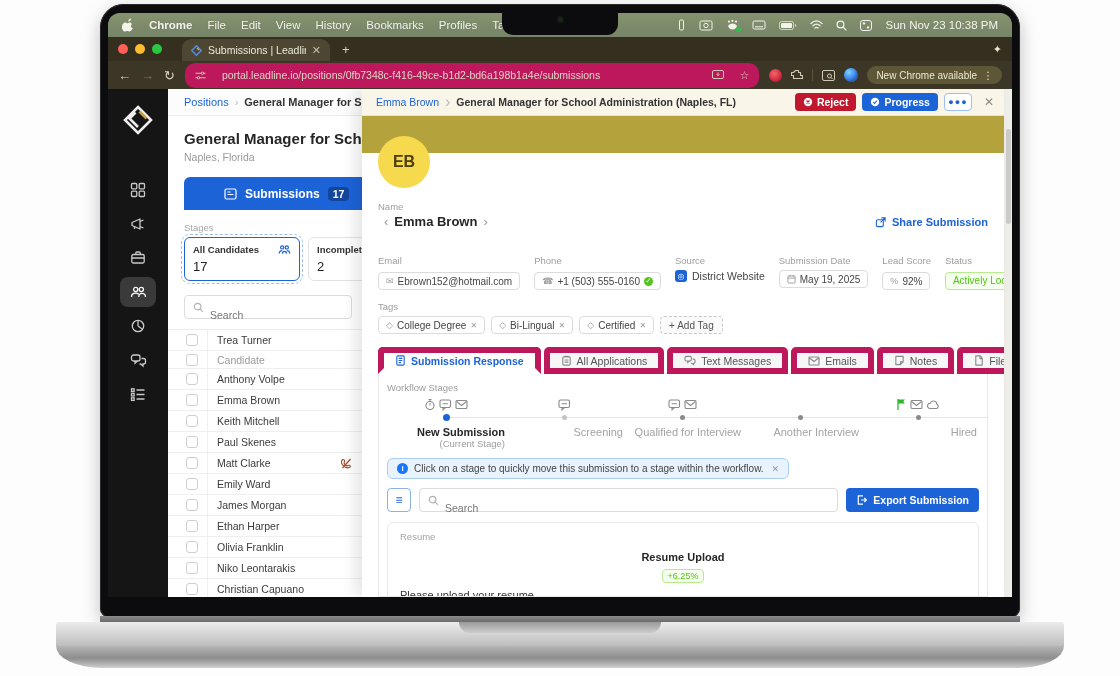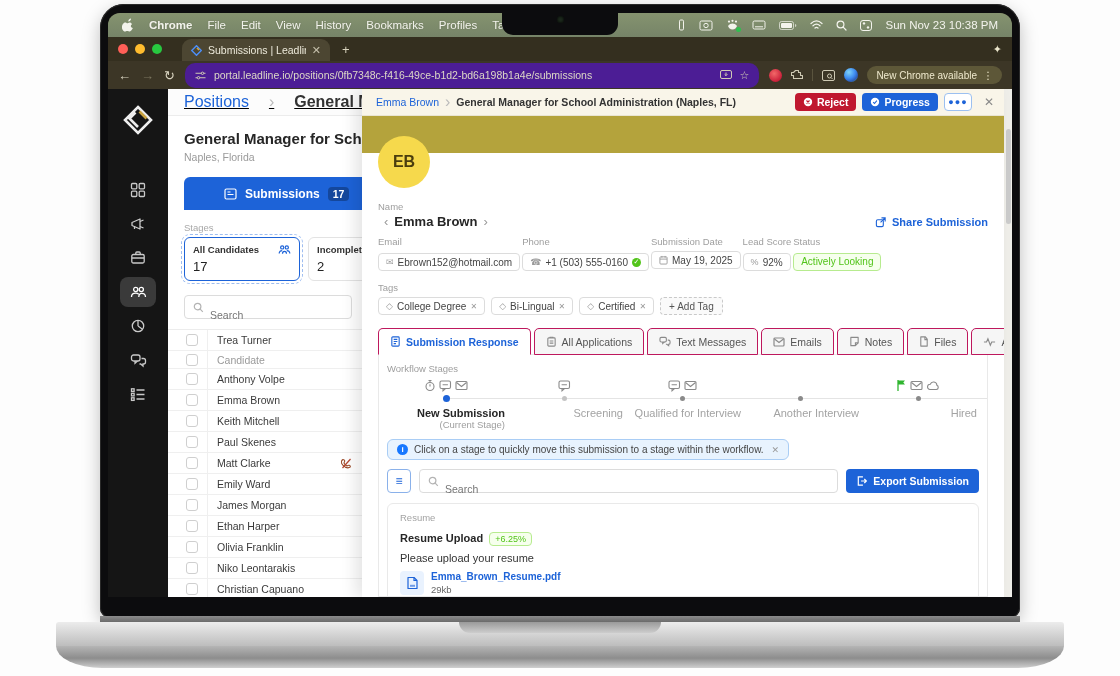--- a/index.html
+++ b/index.html
@@ -32,38 +32,38 @@
   .l-r{background:#ff5f57}.l-y{background:#febc2e}.l-g{background:#28c840}
   .btab { height:22px; margin-top:2px; width:148px; background:#4c4632; border-radius:9px 9px 0 0; display:flex; align-items:center; gap:6px; padding:0 9px; color:#ece9da; font-size:10.5px; }
   .btab .t { flex:1; white-space:nowrap; overflow:hidden; }
   .btab .x { color:#c6c1ac; font-size:11px; }
   .newtab { color:#d8d3bd; font-size:13px; margin-left:12px; }
   .sparkle { margin-left:auto; color:#ece7cd; font-size:11px; }
 
   .urlbar { height:28px; background:#3c3626; display:flex; align-items:center; padding:0 10px; gap:10px; color:#d9d4c0; }
   .nav-ic { font-size:13px; }
   .nav-fwd { color:#7b755e; }
-  .omnibox { flex:1; height:25px; background:#4c1d95; border-radius:10px; display:flex; align-items:center; padding:0 10px; gap:8px; }
+  .omnibox { flex:1; height:25px; background:#be185d; border-radius:10px; display:flex; align-items:center; padding:0 10px; gap:16px; }
   .url { flex:1; font-size:10.5px; color:#ddd8c6; white-space:nowrap; overflow:hidden; }
   .omni-ic { color:#cfcab4; font-size:11px; }
   .ext-group { display:flex; align-items:center; gap:9px; }
   .divider-v { width:1px; height:12px; background:#5a543e; }
   .avatar-orb { width:14px; height:14px; border-radius:50%; background:radial-gradient(circle at 35% 30%, #7fd3f7, #3f8df0 45%, #2c5bb7 70%, #6dc06d); }
   .update-pill { height:18px; background:#5d5738; border-radius:10px; display:flex; align-items:center; gap:6px; padding:0 9px; color:#efe9cd; font-size:10px; white-space:nowrap; }
 
   
   .app { flex:1; display:flex; background:#fff; overflow:hidden; }
 
   .sidenav { width:60px; background:#151515; display:flex; flex-direction:column; align-items:center; padding-top:14px; flex-shrink:0; }
   .logo { margin-bottom:38px; }
   .snav-item { width:36px; height:30px; display:flex; align-items:center; justify-content:center; margin-bottom:4px; border-radius:8px; color:#c9c9c9; }
   .snav-item.active { background:#3a3a3a; color:#fff; }
 
   .listpanel { width:194px; flex-shrink:0; background:#fff; overflow:hidden; position:relative; }
-  .crumbbar { height:27px; border-bottom:1px solid #ececec; display:flex; align-items:center; padding-left:16px; gap:20px; font-size:16px; white-space:nowrap; overflow:hidden; background:#fcfcfc;text-decoration:underline; }
+  .crumbbar { height:27px; border-bottom:1px solid #ececec; display:flex; align-items:center; padding-left:16px; gap:6px; font-size:11px; white-space:nowrap; overflow:hidden; background:#fcfcfc; }
   .crumb-link { color:#1d63d8; flex-shrink:0; }
   .crumb-sep { color:#bbb; flex-shrink:0; }
   .crumb-cur { color:#333; font-weight:700; }
   .lp-title { padding:14px 0 0 16px; font-size:15px; font-weight:700; color:#262626; white-space:nowrap; }
   .lp-loc { padding:4px 0 0 16px; font-size:10.5px; color:#9a9a9a; }
   .subsbar { margin:14px 0 0 16px; width:240px; height:33px; background:#1d63d8; border-radius:6px 6px 0 0; display:flex; align-items:center; gap:8px; padding-left:40px; color:#fff; }
   .subsbar .lbl { font-size:12px; font-weight:700; }
   .subsbar .cnt { background:rgba(0,0,0,.28); border-radius:4px; padding:1px 5px; font-size:10.5px; font-weight:700; }
   .stages-lbl { margin:12px 0 0 16px; font-size:9.5px; color:#a8a8a8; }
   .cards { margin:4px 0 0 16px; display:flex; gap:8px; }
@@ -90,34 +90,34 @@
   .btn-more { background:#fff; border:1px solid #9cc0f0; color:#1d63d8; width:28px; justify-content:center; letter-spacing:1px; font-size:9px; padding:0; }
   .dt-close { color:#8a8a8a; font-size:12px; margin-left:6px; }
   .banner { height:37px; background:#b4a33c; flex-shrink:0; }
   .avatar { position:absolute; left:16px; top:47px; width:52px; height:52px; border-radius:50%; background:#f6d94c; display:flex; align-items:center; justify-content:center; font-size:16px; font-weight:800; color:#4a3d0e; z-index:6; }
   .dt-body { flex:1; padding:0 16px; overflow:hidden; display:flex; flex-direction:column; }
   .name-lbl { margin-top:48px; font-size:9.5px; color:#9e9e9e; }
   .name-row { display:flex; align-items:center; margin-top:2px; }
   .name-ar { color:#9a9a9a; font-size:13px; padding:0 6px; }
   .name-val { font-size:13px; font-weight:700; color:#262626; }
   .share { margin-left:auto; color:#1d63d8; font-size:11px; font-weight:600; display:flex; align-items:center; gap:5px; }
-  .fields { display:flex; gap:2px; margin-top:7px; }
+  .fields { display:flex; gap:14px; margin-top:26px; }
   .field .flbl { font-size:9.5px; color:#9e9e9e; margin-bottom:4px; white-space:nowrap; }
   .pill { height:18px; border:1px solid #dcdcdc; border-radius:4px; display:inline-flex; align-items:center; gap:4px; padding:0 7px; font-size:10px; color:#444; white-space:nowrap; }
   .pico { color:#9a9a9a; font-size:9px; }
   .okdot { width:9px; height:9px; border-radius:50%; background:#52c41a; color:#fff; font-size:7px; display:inline-flex; align-items:center; justify-content:center; }
   .srcrow { display:flex; align-items:center; gap:5px; font-size:10.5px; color:#444; margin-top:2px; white-space:nowrap; }
   .src-ic { width:12px; height:12px; border-radius:3px; background:#1d63d8; color:#fff; font-size:8px; display:flex; align-items:center; justify-content:center; }
   .badge-green { height:18px; border:1px solid #b7eb8f; background:#f6ffed; color:#52c41a; border-radius:4px; display:inline-flex; align-items:center; padding:0 7px; font-size:10px; white-space:nowrap; }
   .tags-lbl { margin-top:11px; font-size:9.5px; color:#9e9e9e; }
   .tags-row { display:flex; gap:6px; margin-top:4px; }
   .tagx { color:#9a9a9a; font-size:8px; }
   .add-tag { height:18px; border:1px dashed #c9c9c9; background:#fafafa; color:#555; border-radius:4px; display:inline-flex; align-items:center; padding:0 8px; font-size:10px; }
   .tabs { display:flex; gap:3px; margin-top:13px; position:relative; z-index:2; }
-  .tab-item { height:27px; padding:0 11px; background:#f6f6f6; border:1px solid #be185d; border-radius:5px 5px 0 0; font-size:10.5px; color:#555; display:flex; align-items:center; gap:5px; white-space:nowrap; }
+  .tab-item { height:27px; padding:0 11px; background:#f6f6f6; border:6px solid #be185d; border-radius:5px 5px 0 0; font-size:10.5px; color:#555; display:flex; align-items:center; gap:5px; white-space:nowrap; }
   .tab-item svg { stroke:#8a8a8a; }
   .tab-item.active { background:#fff; color:#1d63d8; font-weight:700; border-bottom-color:#fff; }
   .tab-item.active svg { stroke:#1d63d8; }
   .tab-body { flex:1; border:1px solid #e9e9e9; margin-top:-1px; padding:8px 8px 0 8px; overflow:hidden; background:#fff; }
   .wf-lbl { font-size:9.5px; color:#9e9e9e; }
   .wf { display:flex; width:710px; margin-top:4px; }
   .wf-col { width:118px; text-align:right; flex-shrink:0; }
   .wf-icons { height:15px; display:flex; align-items:center; justify-content:center; gap:3px; color:#8a8a8a; }
   .wf-track { position:relative; height:11px; }
   .wf-track::before { content:''; position:absolute; left:0; right:0; top:5px; border-top:1px solid #e4e4e4; }
@@ -129,21 +129,21 @@
   .wf-sub { font-size:9.5px; color:#9e9e9e; margin-top:0; }
   .hint { margin-top:9px; display:inline-flex; align-items:center; gap:6px; background:#e8f3fe; border:1px solid #a9cdf5; border-radius:6px; padding:4px 9px; font-size:10px; color:#444; width:fit-content; }
   .info-i { width:11px; height:11px; border-radius:50%; background:#1677ff; color:#fff; font-size:8px; font-weight:700; display:inline-flex; align-items:center; justify-content:center; font-style:normal; }
   .hint .x { color:#9a9a9a; font-size:9px; margin-left:2px; }
   .dt-toolbar { display:flex; gap:8px; margin-top:9px; align-items:center; }
   .filter-btn { width:24px; height:24px; border:1px solid #8ab1ea; border-radius:4px; color:#1d63d8; display:flex; align-items:center; justify-content:center; font-size:12px; flex-shrink:0; }
   .dt-search { flex:1; height:24px; border:1px solid #dcdcdc; border-radius:4px; display:flex; align-items:center; padding:0 8px; gap:6px; }
   .export-btn { height:24px; background:#1d63d8; color:#fff; border-radius:4px; display:flex; align-items:center; gap:5px; padding:0 10px; font-size:10.5px; font-weight:600; white-space:nowrap; }
   .resume-card { margin-top:10px; border:1px solid #e9e9e9; border-radius:6px; padding:8px 12px; height:150px; position:relative; }
   .rc-sec { font-size:9.5px; color:#a3a3a3; }
-  .rc-title-row { display:flex; gap:6px; margin-top:9px; }
+  .rc-title-row { display:flex; align-items:center; gap:6px; margin-top:9px;flex-direction:column; }
   .rc-title { font-size:11px; font-weight:700; color:#262626; }
   .badge-pct { border:1px solid #b7eb8f; background:#f6ffed; color:#52c41a; border-radius:4px; font-size:9px; padding:1px 5px; }
   .rc-q { font-size:11px; color:#333; margin-top:6px; }
   .file-row { display:flex; gap:7px; margin-top:7px; align-items:center; }
   .file-ic { width:24px; height:24px; background:#e9f2fe; border-radius:4px; display:flex; align-items:center; justify-content:center; }
   .file-name { font-size:10px; font-weight:700; color:#1d63d8; }
   .file-size { font-size:9.5px; color:#666; margin-top:2px; }
 
   .gutter { width:8px; background:#efeee9; flex-shrink:0; position:relative; }
   .thumb { position:absolute; left:1.5px; top:40px; width:5px; height:95px; border-radius:3px; background:#cbcbcb; }
@@ -532,20 +532,27 @@
               </div>
               <div class="field">
                 <div class="flbl">Phone</div>
                 <span class="pill">
                     <span class="pico">☎</span>
                     <span>+1 (503) 555-0160</span>
                     <span class="okdot">✓</span>
                   </span>
               </div>
               <div class="field">
+                <div class="flbl">Source</div>
+                <span class="srcrow">
+                    <span class="src-ic">◎</span>
+                    <span>District Website</span>
+                  </span>
+              </div>
+              <div class="field">
                 <div class="flbl">Submission Date</div>
                 <span class="pill">
                     <svg width="9" height="10" viewBox="0 0 10 11" fill="none" stroke="#9a9a9a">
                       <rect x="1" y="2" width="8" height="8" rx="1"></rect>
                       <path d="M1 4.5h8M3.2 1v2M6.8 1v2"></path>
                     </svg>
                     <span>May 19, 2025</span>
                   </span>
               </div>
               <div class="field">

